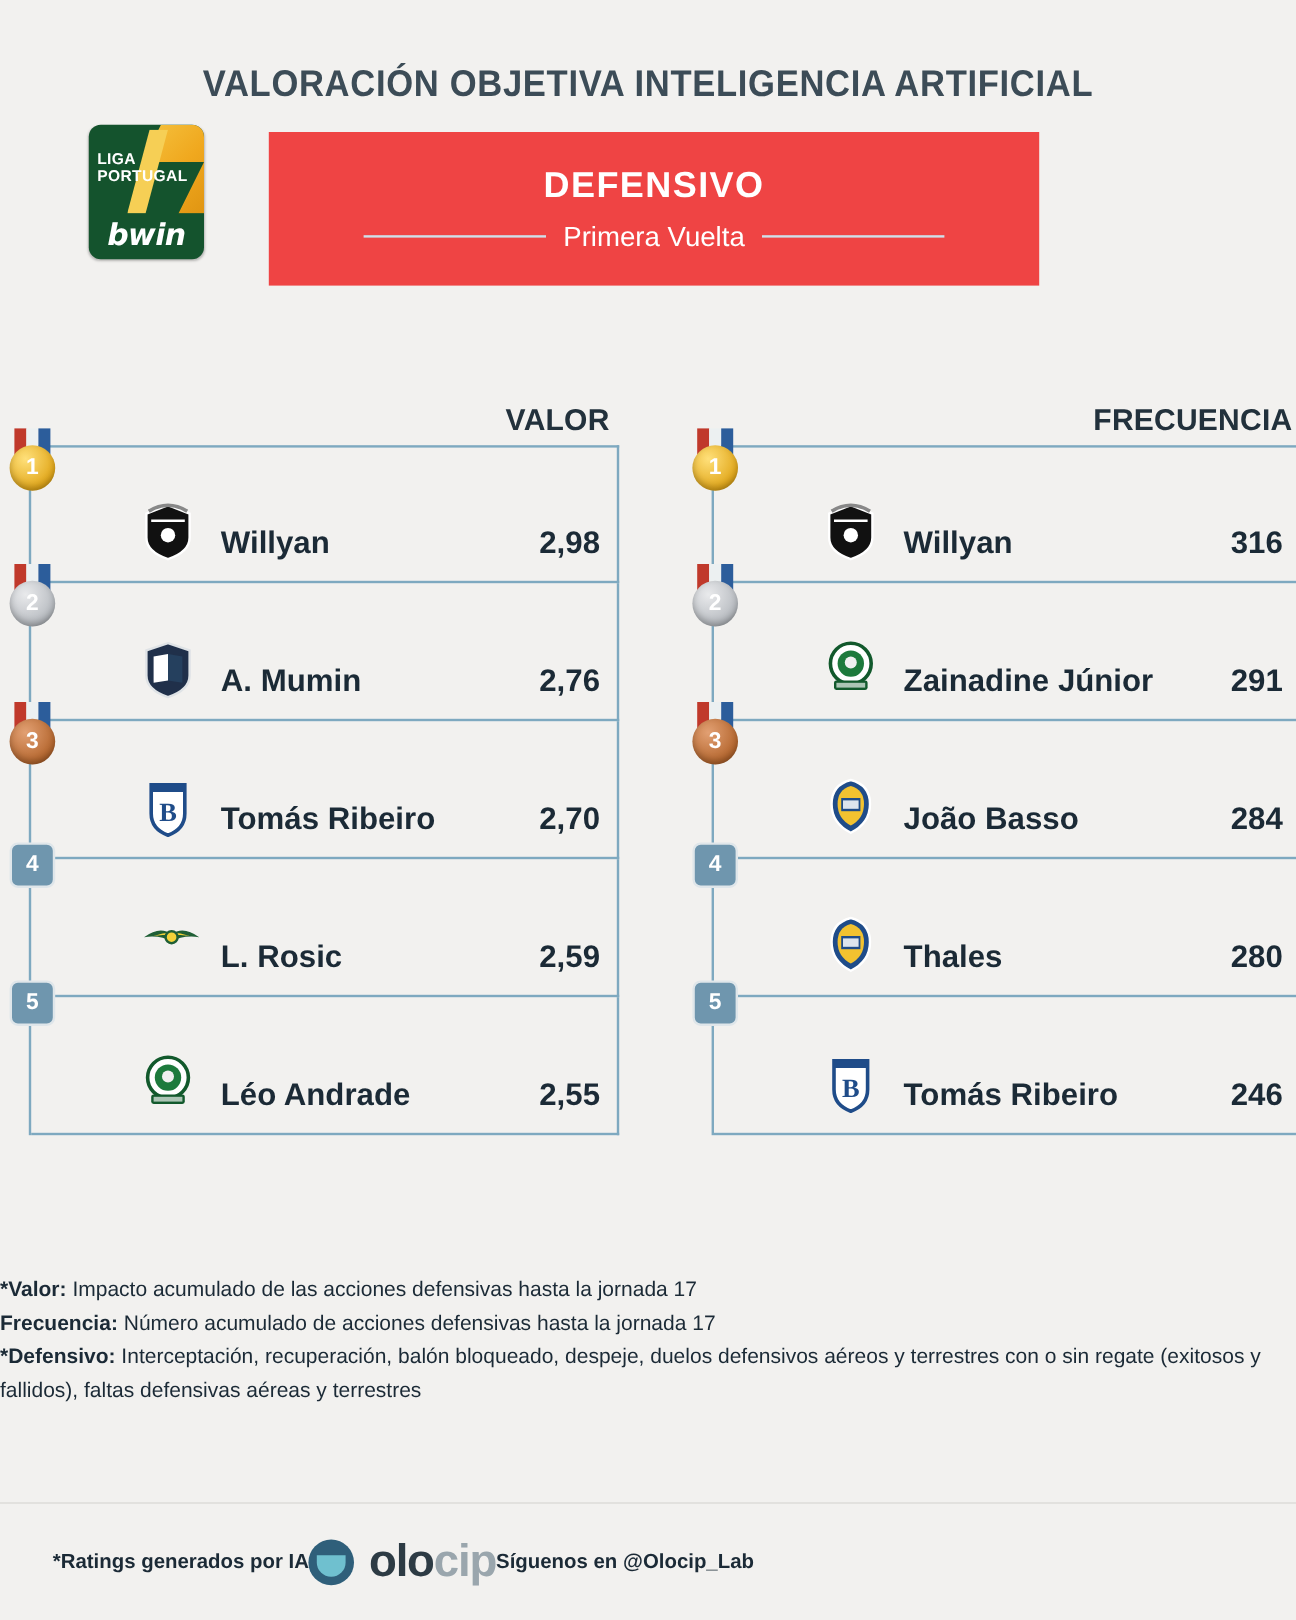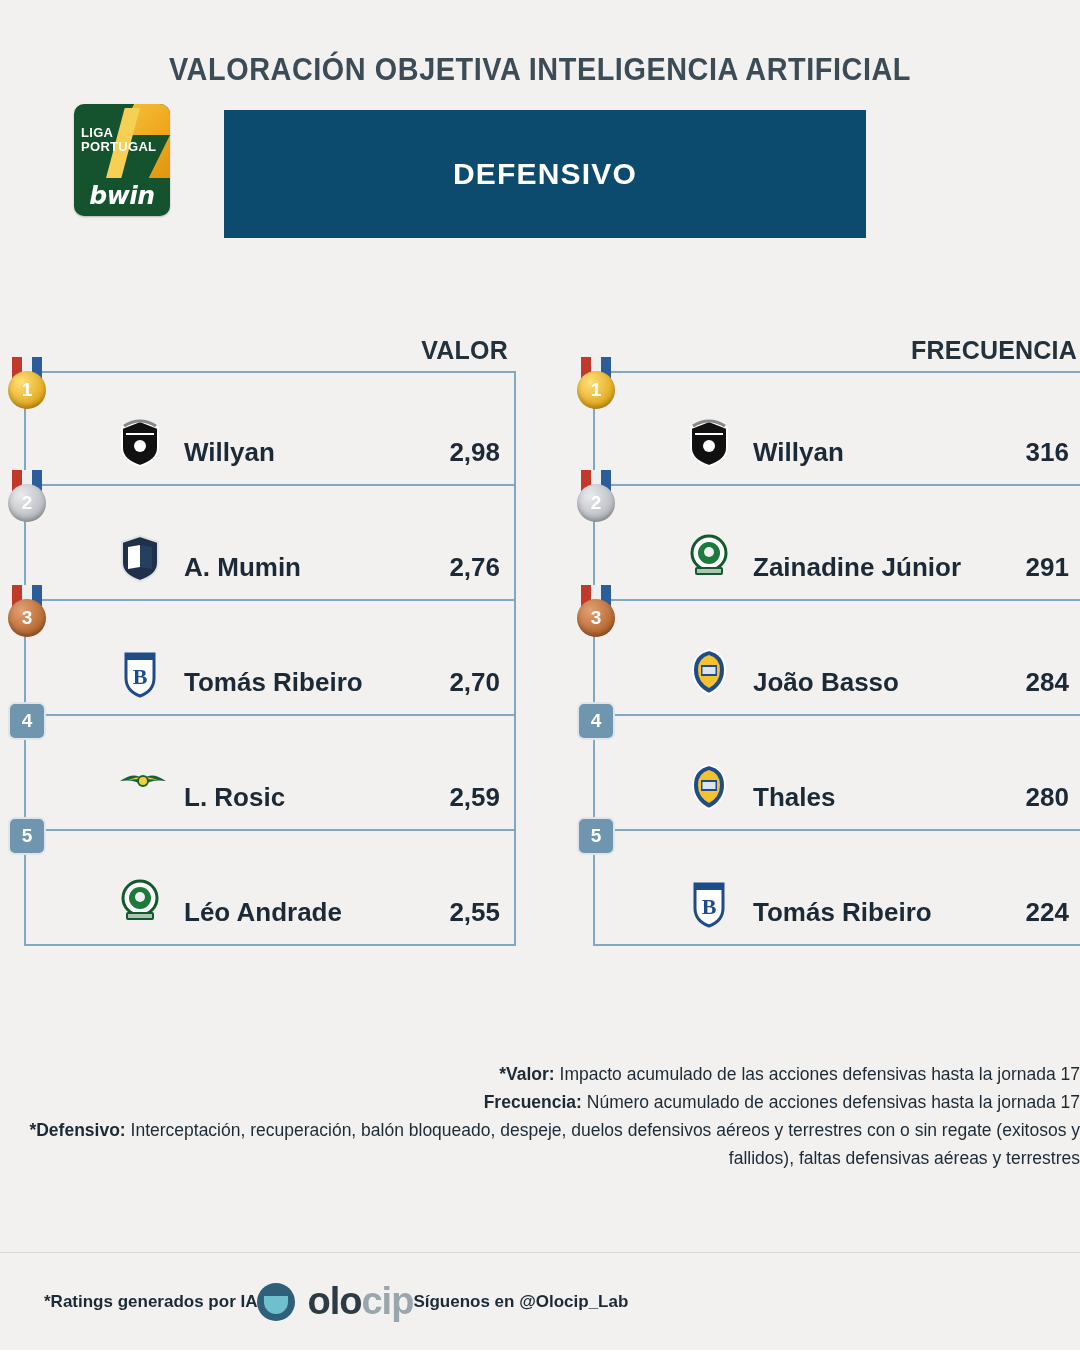--- a/index.html
+++ b/index.html
@@ -49,21 +49,21 @@
   .badge-liga .bwin {
     position: absolute; left: 0; bottom: 6px; width: 96px;
     text-align: center; color: #fff; font-size: 25px;
     font-weight: 700; font-style: italic; letter-spacing: -.5px;
     font-family: "DejaVu Sans", sans-serif;
   }
 
   .cat-banner {
     position: absolute; left: 224px; top: 110px;
     width: 642px; height: 128px;
-    background: #0c4a6e;
+    background: #ef4444;
     display: flex; flex-direction: column;
     align-items: center; justify-content: center;
   }
   .cat-banner .cat {
     color: #ffffff; font-size: 30px; font-weight: 700; letter-spacing: 1.2px;
   }
   .cat-banner .sub-wrap {
     margin-top: 12px; width: 100%;
     display: flex; align-items: center; justify-content: center; gap: 14px;
   }
@@ -128,21 +128,21 @@
             margin-left: 18px; margin-bottom: 16px; }
   .value { font-size: 26px; font-weight: 700; color: #1b2a36;
            margin-right: 14px; margin-bottom: 16px; }
 
   
   .c { position: relative; width: 44px; height: 50px; }
 
   
   .notes {
     position: absolute; top: 1060px; left: 0; width: 1080px;
-    text-align: right; color: #1b2a36;
+    text-align: left; color: #1b2a36;
   }
   .notes p { font-size: 17.5px; line-height: 28px; }
   .notes b { font-weight: 700; }
 
   
   .footer-rule { position: absolute; left: 0; top: 1252px; width: 1080px; height: 1px; background: #d7d6d3; }
   .footer { position: absolute; top: 1280px; left: 0; width: 1080px;
             display: flex; align-items: center; justify-content: flex-start;
             padding: 0 44px; }
   .footer .left, .footer .right { font-size: 17px; font-weight: 700; color: #1b2a36; }
@@ -172,20 +172,25 @@
     <div class="swoosh2"></div>
     <div class="lp">
       <div>LIGA</div>
       <div>PORTUGAL</div>
     </div>
     <div class="bwin">bwin</div>
   </div>
 
   <div class="cat-banner">
     <div class="cat">DEFENSIVO</div>
+    <div class="sub-wrap">
+      <div class="rule"></div>
+      <div class="sub">Primera Vuelta</div>
+      <div class="rule"></div>
+    </div>
   </div>
 
   <div class="col left">
     <div class="col-head">VALOR</div>
     <div class="table" id="table-left">
         <div class="row">
           <div class="medal gold">
             <div class="ribbon">
               <i></i>
               <i></i>
@@ -351,21 +356,21 @@
         <div class="row">
           <div class="numbox">5</div>
           <div class="crest">
             <div class="c"><svg width="44" height="50" viewBox="0 0 44 50">
                 <path d="M8 6 L36 6 L36 30 Q36 43 22 48 Q8 43 8 30 Z" fill="#ffffff" stroke="#1f4c89" stroke-width="3"></path>
                 <rect x="8" y="6" width="28" height="6" fill="#1f4c89"></rect>
                 <text x="22" y="36" font-size="22" font-family="Liberation Serif, serif" font-weight="700" fill="#1f4c89" text-anchor="middle">B</text>
               </svg></div>
           </div>
           <div class="player">Tomás Ribeiro</div>
-          <div class="value">224</div>
+          <div class="value">246</div>
         </div>
       </div>
   </div>
 
   <div class="notes">
     <p>
       <b>*Valor:</b><span> Impacto acumulado de las acciones defensivas hasta la jornada 17</span>
     </p>
     <p>
       <b>Frecuencia:</b><span> Número acumulado de acciones defensivas hasta la jornada 17</span>

